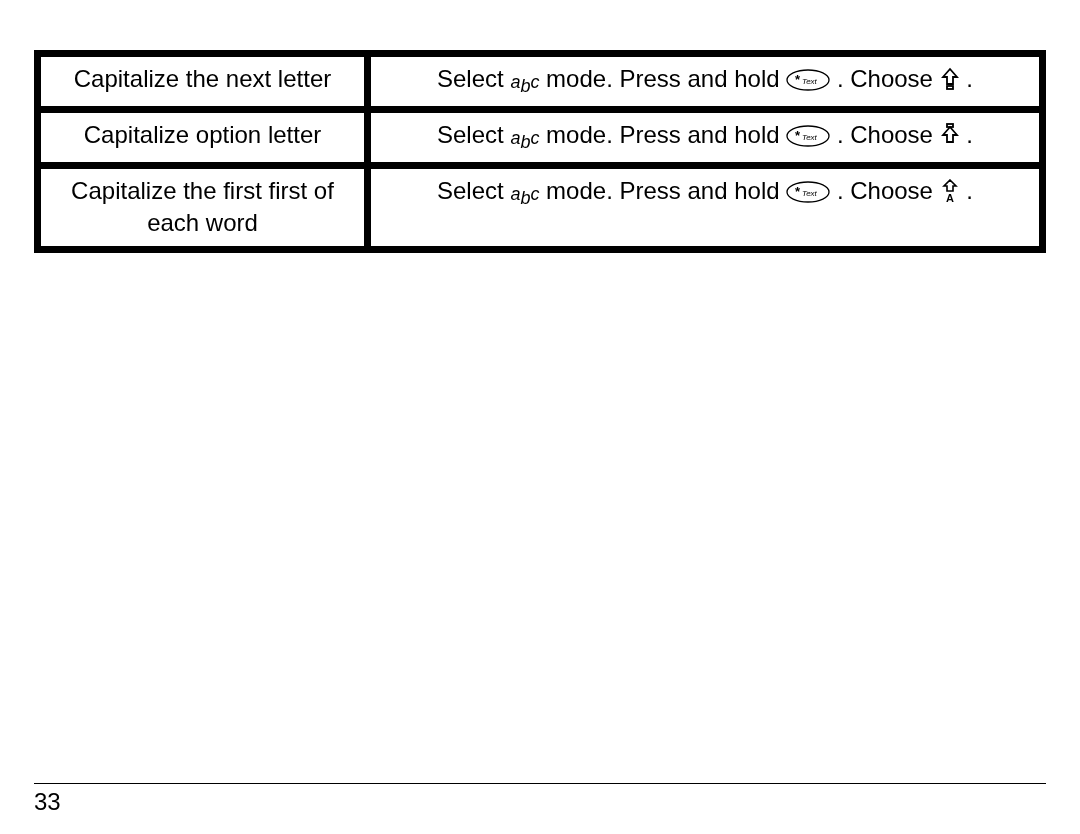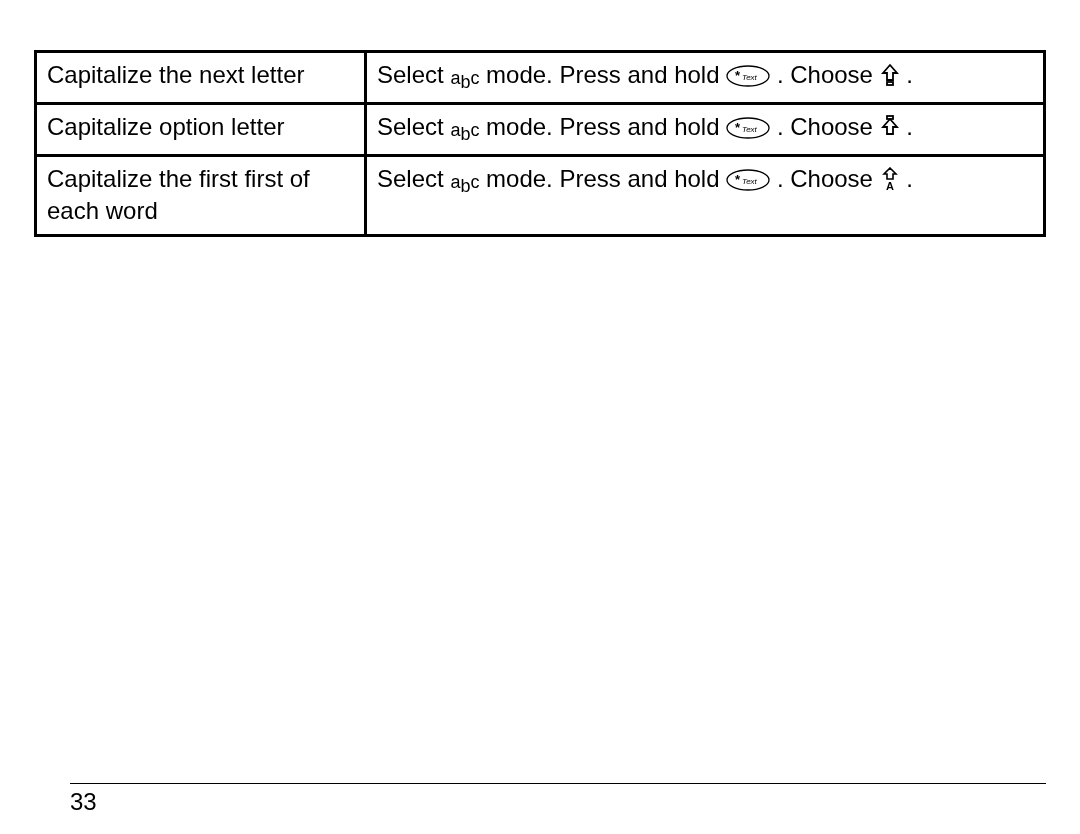--- a/index.html
+++ b/index.html
@@ -19,49 +19,50 @@
     width: 100%;
     height: 100%;
     position: relative;
   }
   table.main {
     border-collapse: collapse;
     width: 100%;
     table-layout: fixed;
   }
   table.main td {
-    border: 3px solid #000000;
+    border: 7px solid #000000;
     padding: 6px 10px 8px 10px;
     vertical-align: top;
     line-height: 1.3;
+    text-align: center;
   }
   table.main col.left { width: 330px; }
   .inline-icon {
     display: inline-block;
     vertical-align: -4px;
   }
   .abc {
     font-size: 18px;
     position: relative;
     display: inline-block;
     letter-spacing: 0;
     top: 1px;
+    font-style: italic;
   }
   .abc .b { position: relative; top: 4px; }
   .footer {
     position: absolute;
     left: 34px;
     right: 34px;
     bottom: 18px;
     border-top: 1px solid #000;
     padding-top: 4px;
     display: flex;
     justify-content: space-between;
     font-size: 24px;
-    margin-left: 36px;
   }
 </style>
 </head>
 <body>
 
 <div class="page">
   <table class="main">
     <colgroup>
         <col class="left">
         <col>

